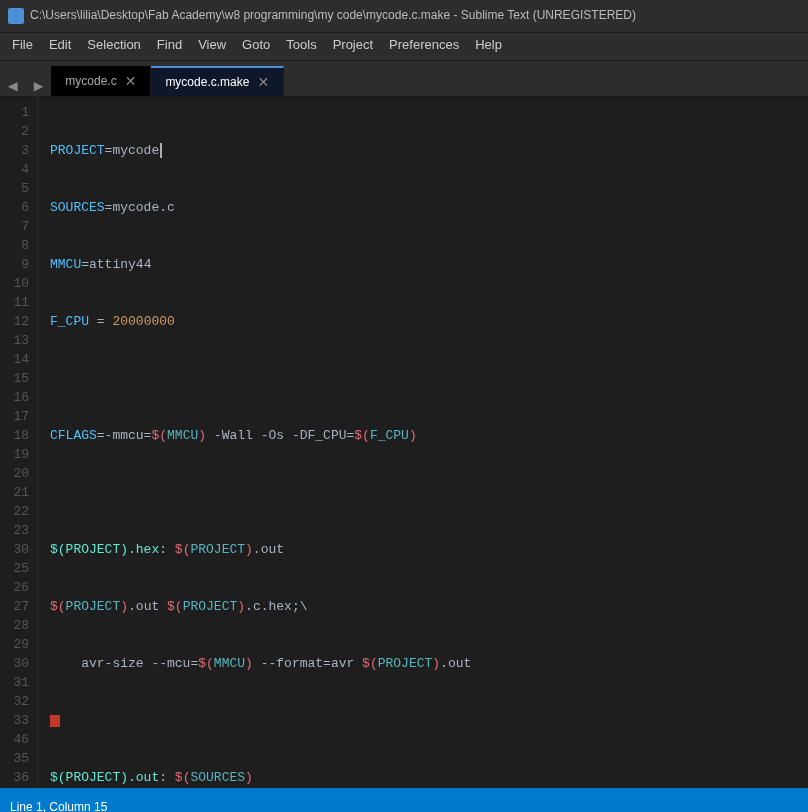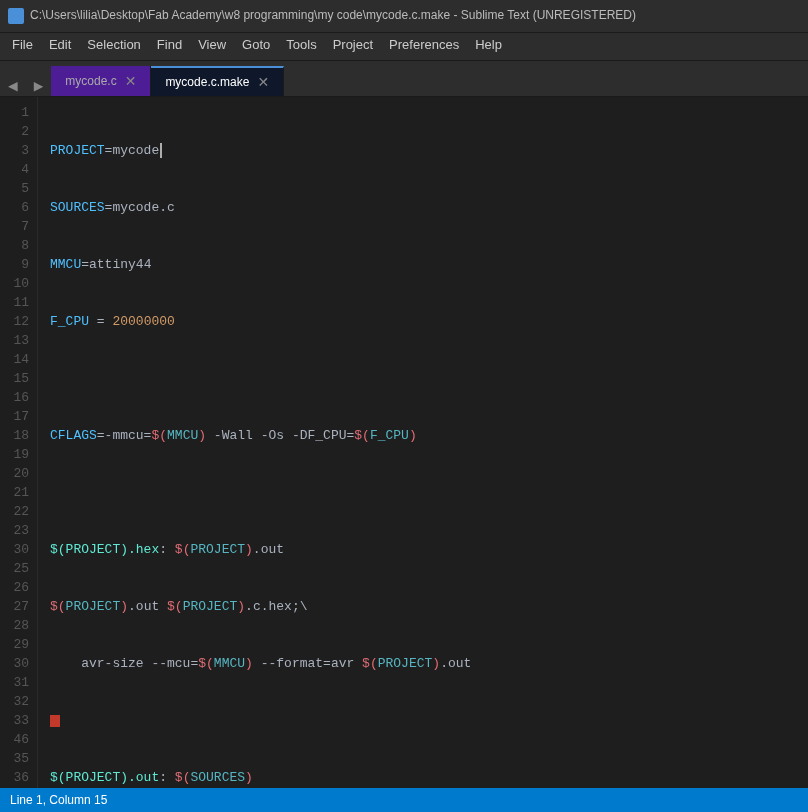--- a/index.html
+++ b/index.html
@@ -74,21 +74,21 @@
       display: flex;
       align-items: center;
       padding: 0 14px;
       height: 30px;
       font-family: Arial, sans-serif;
       font-size: 12px;
       cursor: pointer;
       position: relative;
       gap: 8px;
       color: #aaa;
-      background: #4c1d95;
+      background: #000000;
       border-right: 1px solid #1a1a1a;
     }
     .tab.active {
       background: #0f172a;
       color: #fff;
       border-top: 2px solid #4a90d9;
     }
     .tab-close {
       font-size: 14px;
       color: #888;
@@ -143,21 +143,20 @@
       display: flex;
       align-items: center;
       position: relative;
     }
 
     
     #statusbar {
       background: #007acc;
       height: 22px;
       display: flex;
-      align-items: center;
       padding: 12px 10px;
       font-family: Arial, sans-serif;
       font-size: 12px;
       color: #fff;
       flex-shrink: 0;
     }
 
     
     .c-var { color: #4fc1ff; }
     .c-cyan { color: #56b6c2; }

